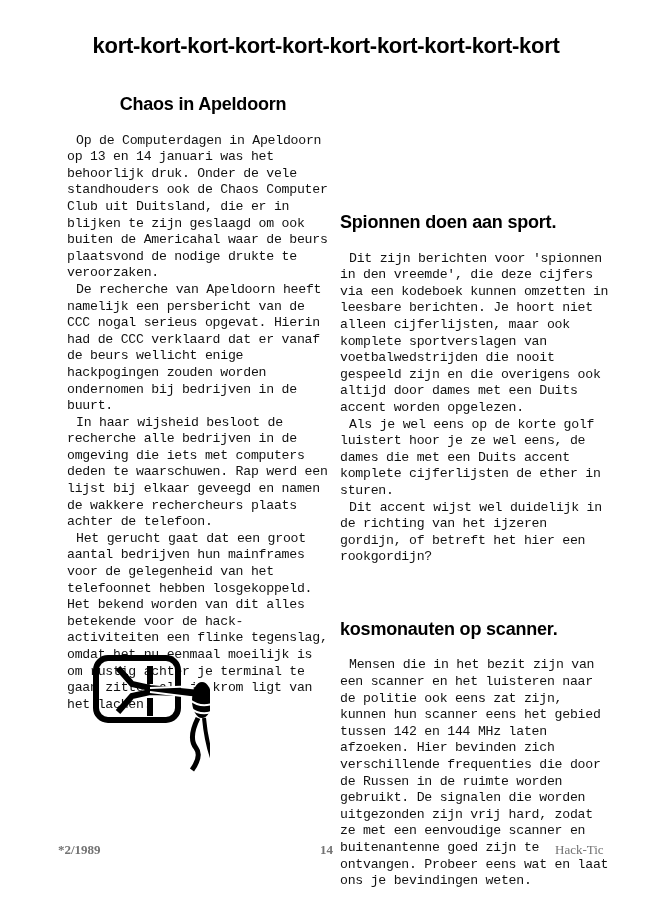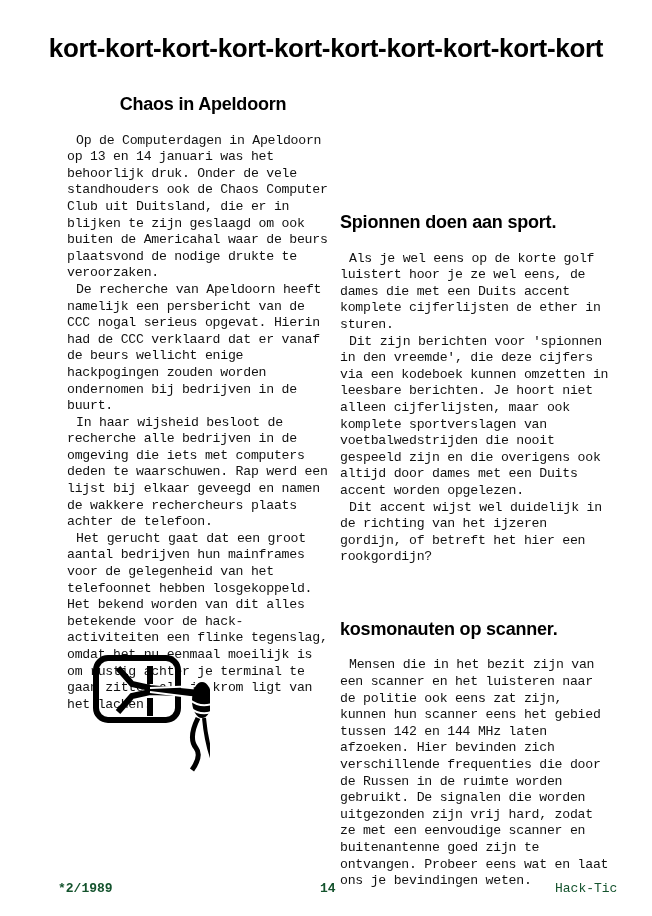--- a/index.html
+++ b/index.html
@@ -1,34 +1,34 @@
 <!DOCTYPE html>
 <html><head>
 <meta charset="utf-8">
 <style>
   html, body { margin: 0; padding: 0; background: #ffffff; }
   body { width: 652px; height: 916px; position: relative; overflow: hidden; color: #111; }
   .banner {
     position: absolute; left: 0; top: 33px; width: 652px; text-align: center;
-    font-family: "Liberation Sans", sans-serif; font-weight: bold; font-size: 26px;
+    font-family: "Liberation Sans", sans-serif; font-weight: bold; font-size: 22px;
     letter-spacing: -0.3px; color: #000;
   }
   .col { position: absolute; font-family: "Liberation Serif", serif; font-size: 13.2px; line-height: 16.6px; color: #111; letter-spacing: -0.25px; }
   .col-left { left: 67px; top: 96px; width: 264px; }
   .col-right { left: 340px; top: 214px; width: 272px; }
   h2 {
     font-family: "Liberation Sans", sans-serif; font-weight: bold; font-size: 18px;
     margin: 0; color: #000; letter-spacing: -0.2px;
   }
   .h-left { text-align: center; margin-bottom: 20px; padding-left: 8px; }
   .h-right { margin-bottom: 20px; }
   p { margin: 0; text-indent: 9px; font-family: Liberation Mono, monospace; }
   .sec2 { margin-top: 55px; }
   .logo { position: absolute; left: 90px; top: 648px; width: 120px; height: 130px; }
-  .footer { position: absolute; top: 881px; font-family: Liberation Mono, monospace; font-size: 13px; font-weight: bold; color: #14532d; }
+  .footer { position: absolute; top: 842px; font-family: Liberation Serif, serif; font-size: 13px; font-weight: bold; color: #737373; }
   .f-left { left: 58px; }
   .f-center { left: 320px; }
   .f-right { left: 548px; font-weight: normal; margin-left: 7px; }
 </style>
 </head>
 <body>
 
 <div class="banner">kort-kort-kort-kort-kort-kort-kort-kort-kort-kort</div>
 
 <div class="col col-left">
@@ -50,22 +50,22 @@
     <ellipse cx="112" cy="52" rx="10" ry="18" fill="#000"></ellipse>
     <path d="M100 60 q10 8 22 4 M100 68 q10 8 22 4 M100 52 q10 8 22 4" stroke="#fff" stroke-width="2" fill="none"></path>
     <path d="M108 70 q-10 20 -2 30 q6 8 -4 22" stroke="#000" stroke-width="5" fill="none"></path>
     <path d="M114 70 q2 22 8 40" stroke="#000" stroke-width="4" fill="none"></path>
   </svg>
 </div>
 
 <div class="col col-right">
   <div>
     <h2 class="h-right">Spionnen doen aan sport.</h2>
+    <p>Dit zijn berichten voor 'spionnen in den vreemde', die deze cijfers via een kodeboek kunnen omzetten in leesbare berichten. Je hoort niet alleen cijferlijsten, maar ook komplete sportverslagen van voetbalwedstrijden die nooit gespeeld zijn en die overigens ook altijd door dames met een Duits accent worden opgelezen.</p>
     <p>Als je wel eens op de korte golf luistert hoor je ze wel eens, de dames die met een Duits accent komplete cijferlijsten de ether in sturen.</p>
-    <p>Dit zijn berichten voor 'spionnen in den vreemde', die deze cijfers via een kodeboek kunnen omzetten in leesbare berichten. Je hoort niet alleen cijferlijsten, maar ook komplete sportverslagen van voetbalwedstrijden die nooit gespeeld zijn en die overigens ook altijd door dames met een Duits accent worden opgelezen.</p>
     <p>Dit accent wijst wel duidelijk in de richting van het ijzeren gordijn, of betreft het hier een rookgordijn?</p>
   </div>
   <div class="sec2">
     <h2 class="h-right">kosmonauten op scanner.</h2>
     <p>Mensen die in het bezit zijn van een scanner en het luisteren naar de politie ook eens zat zijn, kunnen hun scanner eens het gebied tussen 142 en 144 MHz laten afzoeken. Hier bevinden zich verschillende frequenties die door de Russen in de ruimte worden gebruikt. De signalen die worden uitgezonden zijn vrij hard, zodat ze met een eenvoudige scanner en buitenantenne goed zijn te ontvangen. Probeer eens wat en laat ons je bevindingen weten.</p>
   </div>
 </div>
 
 <div class="footer f-left">*2/1989</div>
 <div class="footer f-center">14</div>

